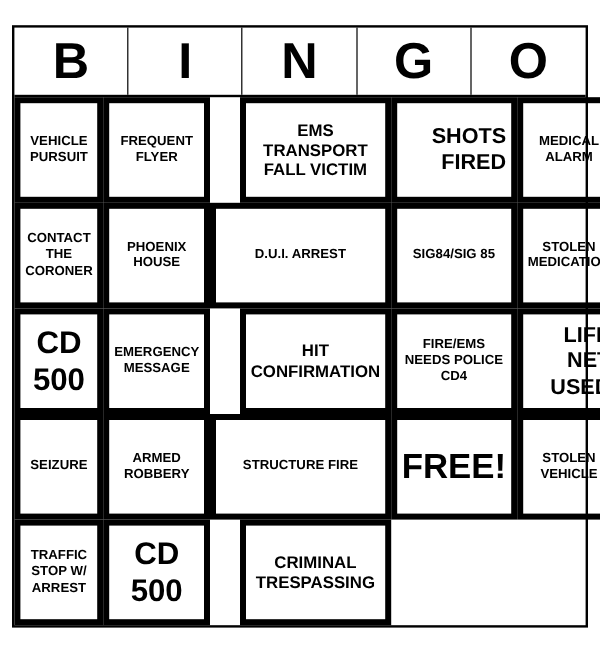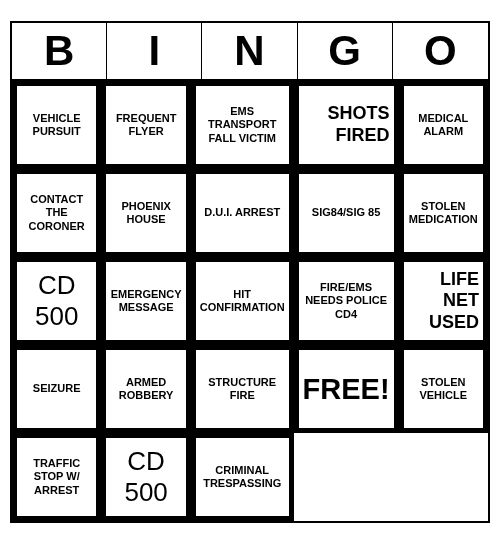--- a/index.html
+++ b/index.html
@@ -42,33 +42,34 @@
       justify-content: center;
       text-align: center;
       padding: 4px;
       font-size: 11px;
       font-weight: bold;
       text-transform: uppercase;
       line-height: 1.2;
     }
     .bingo-cell.large-text {
       font-size: 26px;
-      font-weight: normal;
+      font-weight: bold;
     }
     .bingo-cell.medium-text {
       font-size: 18px;
       font-weight: bold;
       text-align: right;
     }
     .bingo-cell.free {
       font-size: 29px;
       font-weight: bold;
     }
     .bingo-cell.small-text {
-      font-size: 11px;
+      font-size: 14px;
+      margin-left: 25px;
     }
   </style>
 </head>
 <body>
 
 <div class="bingo-card">
   <div class="bingo-header">
   <div class="bingo-header-cell">B</div>
       <div class="bingo-header-cell">I</div>
       <div class="bingo-header-cell">N</div>

